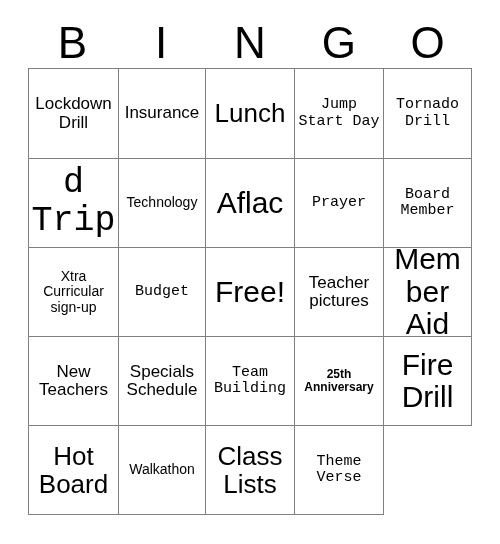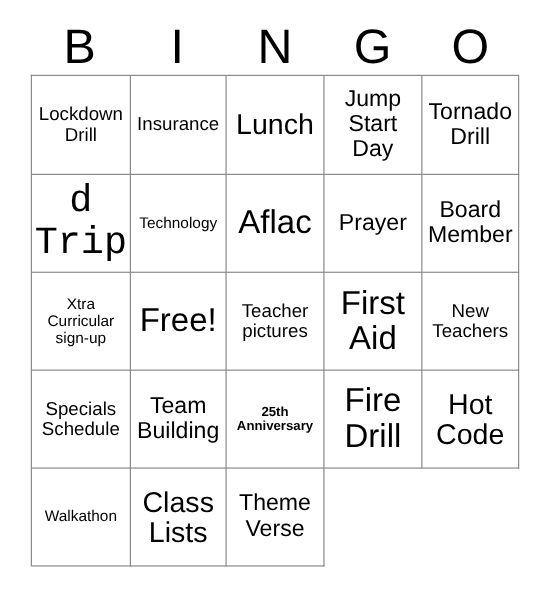--- a/index.html
+++ b/index.html
@@ -65,21 +65,21 @@
     line-height: 1.08;
     word-break: break-word;
   }
   .cell span {
     display: block;
     width: 100%;
   }
   .fs-xxl { font-size: 35px; font-family: Liberation Mono, monospace; }
   .fs-xl  { font-size: 30px; }
   .fs-lg  { font-size: 26px; }
-  .fs-md  { font-size: 21px; }
+  .fs-md  { font-size: 15px; font-family: Liberation Mono, monospace; }
   .fs-sm  { font-size: 17px; }
   .fs-xs  { font-size: 14px; align-items: center; }
   .fs-xxs { font-size: 12px; font-weight: bold; }
 </style>
 </head>
 <body>
 
 <div class="bingo-card">
 
   <div class="header-row">
@@ -120,48 +120,51 @@
     <div class="cell fs-md">
       <span>Prayer</span>
     </div>
     <div class="cell fs-md">
       <span>Board Member</span>
     </div>
 
     <div class="cell fs-xs">
       <span>Xtra Curricular sign-up</span>
     </div>
+    <div class="cell fs-md">
+      <span>Budget</span>
+    </div>
     <div class="cell fs-xl">
       <span>Free!</span>
     </div>
     <div class="cell fs-sm">
       <span>Teacher pictures</span>
     </div>
     <div class="cell fs-xl">
-      <span>First Aid</span>
+      <span>Member Aid</span>
     </div>
 
     <div class="cell fs-sm">
       <span>New Teachers</span>
     </div>
     <div class="cell fs-sm">
       <span>Specials Schedule</span>
     </div>
     <div class="cell fs-md">
       <span>Team Building</span>
     </div>
     <div class="cell fs-xxs">
       <span>25th Anniversary</span>
     </div>
 
     <div class="cell fs-xl">
       <span>Fire Drill</span>
     </div>
     <div class="cell fs-lg">
-      <span>Hot Code</span>
+      <span>Hot Board</span>
     </div>
     <div class="cell fs-xs">
       <span>Walkathon</span>
     </div>
     <div class="cell fs-lg">
       <span>Class Lists</span>
     </div>
     <div class="cell fs-md">
       <span>Theme Verse</span>
     </div>

